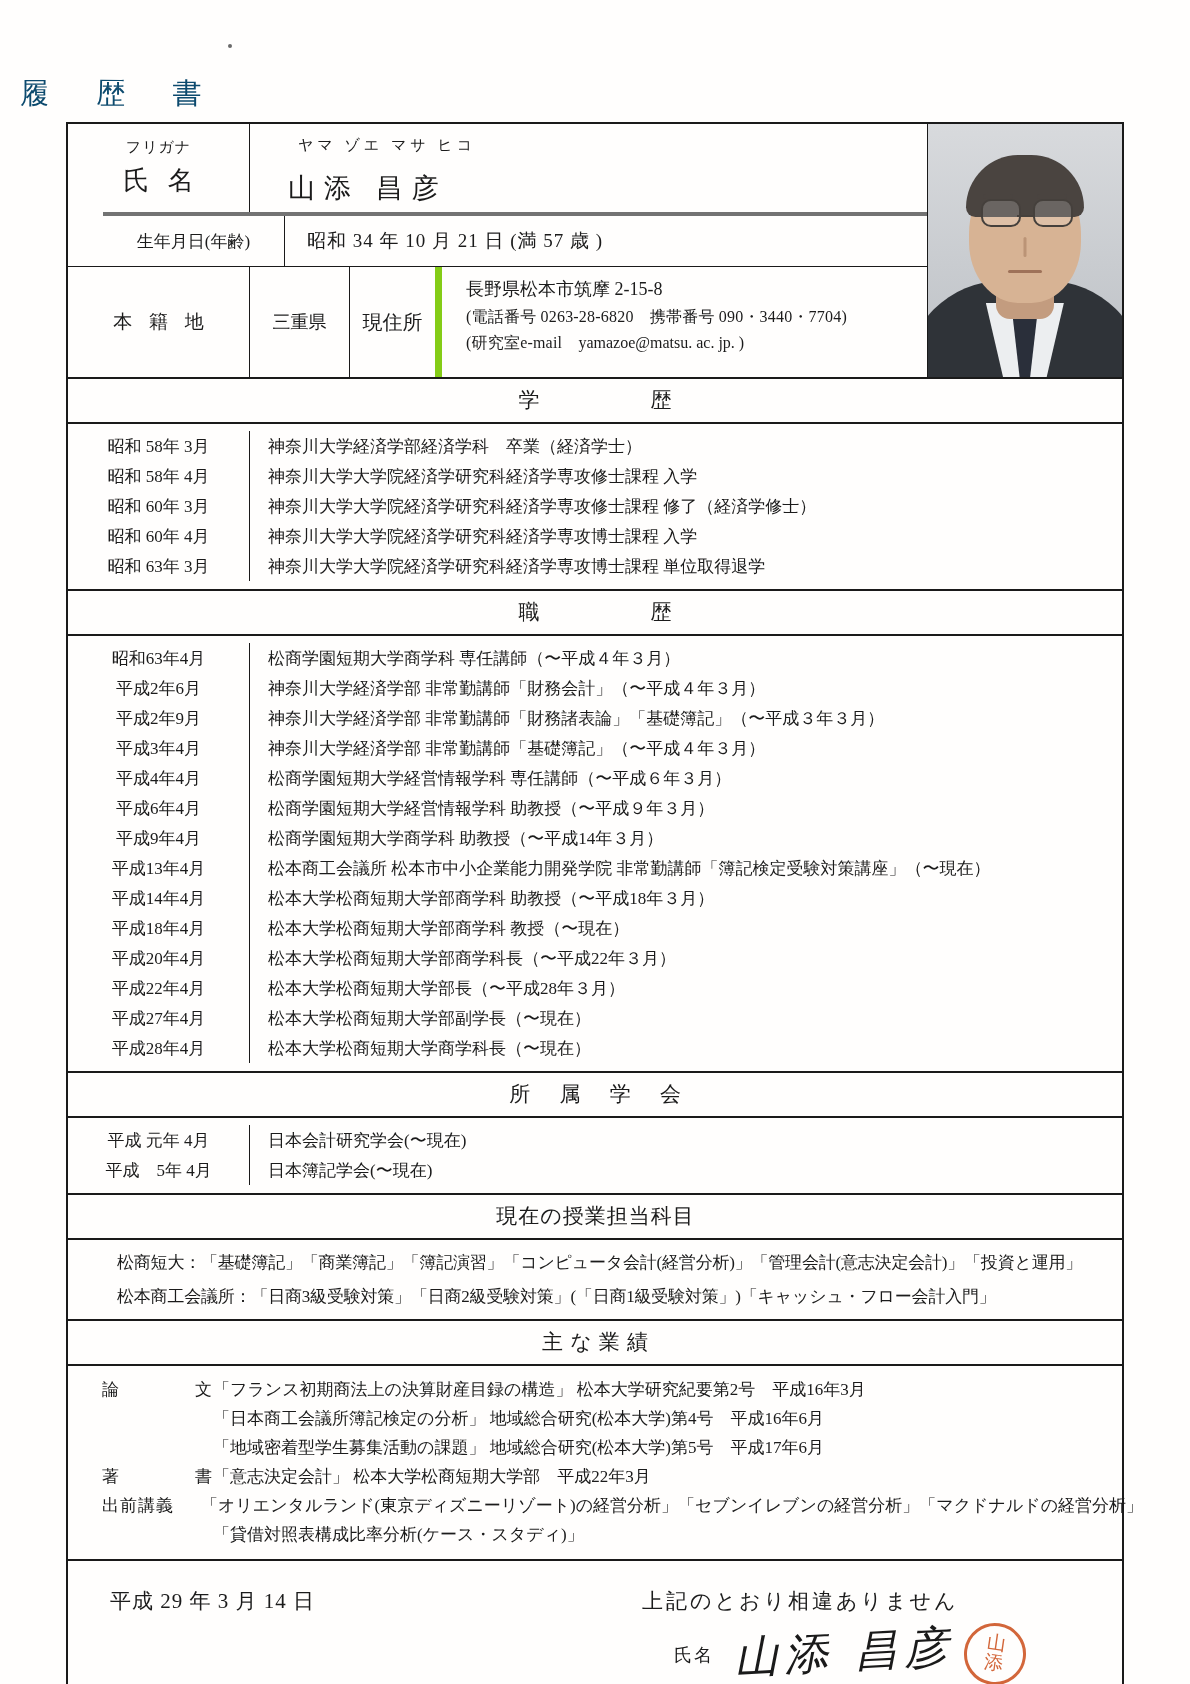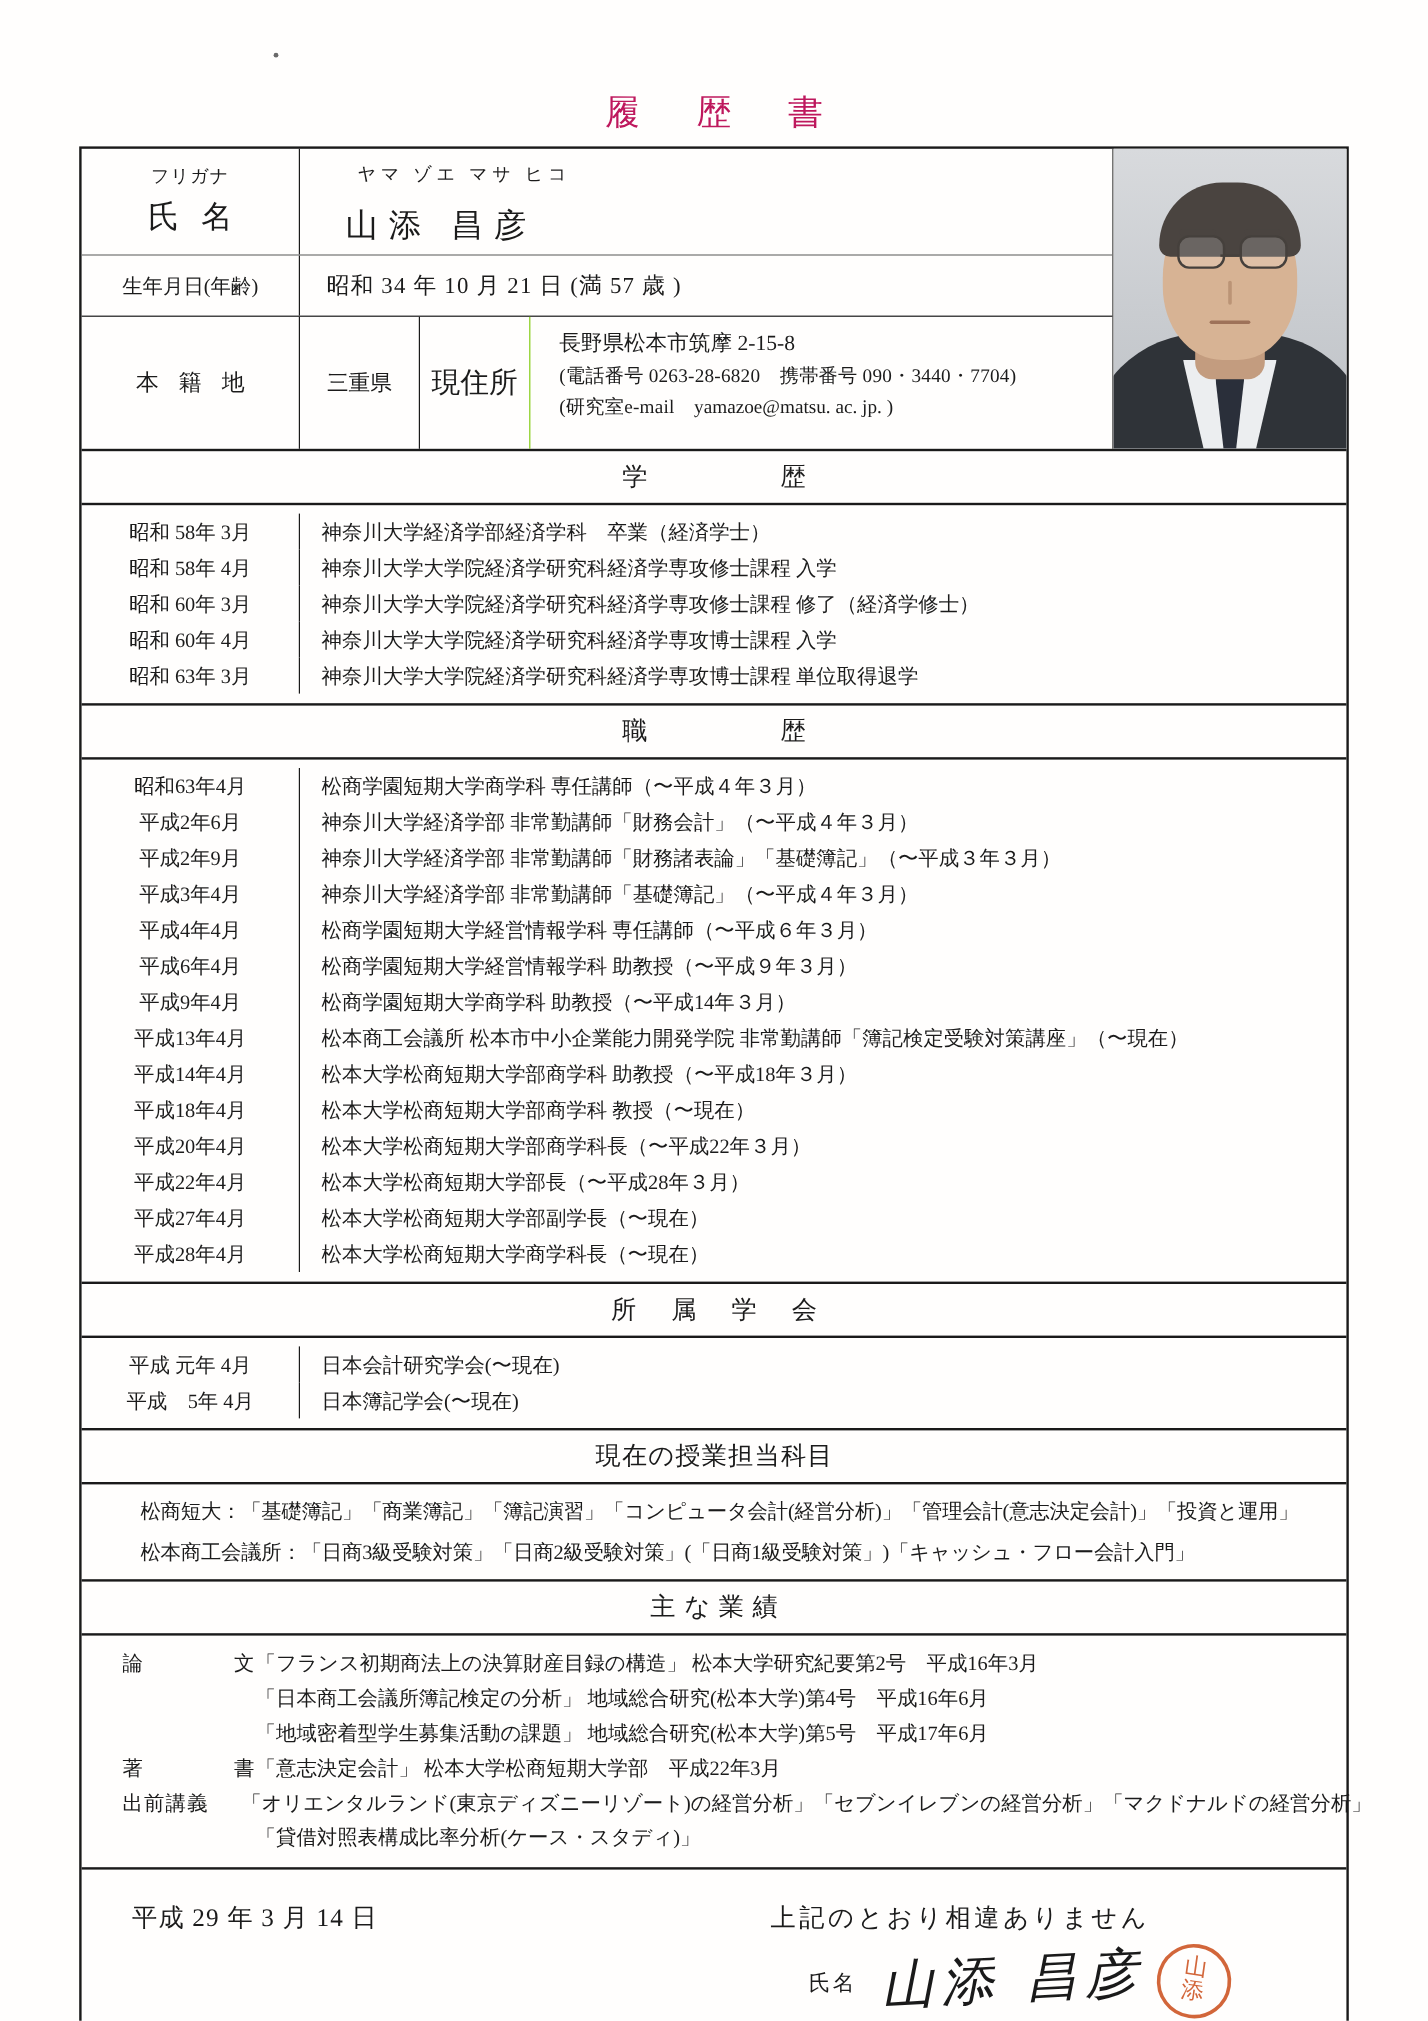--- a/index.html
+++ b/index.html
@@ -27,26 +27,26 @@
     position: absolute;
     left: 228px; top: 44px;
     width: 4px; height: 4px;
     background: #6a6a6a;
     border-radius: 50%;
   }
   .doc-title {
     position: absolute;
     left: 0; top: 74px;
     width: 1190px;
-    text-align: center;
+    text-align: left;
     font-size: 29px;
     letter-spacing: 20px;
     text-indent: 20px;
     font-weight: 400;
-    color: #be185d;
+    color: #0c4a6e;
   }
   .sheet {
     position: absolute;
     left: 66px;
     top: 122px;
     width: 1058px;
     border: 2px solid #1a1a1a;
     box-sizing: border-box;
   }
   .bt { border-top: 2px solid #1a1a1a; }
@@ -84,21 +84,21 @@
   .name-lab { font-size: 26px; letter-spacing: 6px; text-indent: 6px; }
   .name-value {
     flex: 1;
     padding: 6px 0 0 38px;
     box-sizing: border-box;
     display: flex; flex-direction: column; justify-content: center;
   }
   .furigana-val { font-size: 15px; letter-spacing: 4px; margin-bottom: 15px; padding-left: 10px; }
   .name-val { font-size: 27px; letter-spacing: 9px; }
 
-  .dob-row { display: flex; height: 50px; border-top: 1px solid #737373; }
+  .dob-row { display: flex; height: 50px; border-top: 4px solid #737373; margin-left: 35px; }
   .dob-label {
     width: 182px; box-sizing: border-box;
     border-right: 1px solid #1a1a1a;
     display: flex; align-items: center; justify-content: center;
     font-size: 17px;
   }
   .dob-value {
     flex: 1; display: flex; align-items: center;
     padding-left: 22px; font-size: 19px; letter-spacing: 1px;
   }
@@ -111,23 +111,23 @@
     font-size: 19px; letter-spacing: 6px; text-indent: 6px;
   }
   .honseki-value {
     width: 100px; box-sizing: border-box;
     border-right: 1px solid #1a1a1a;
     display: flex; align-items: center; justify-content: center;
     font-size: 18px;
   }
   .genjusho-label {
     width: 92px; box-sizing: border-box;
-    border-right: 1px solid #84cc16;
+    border-right: 7px solid #84cc16;
     display: flex; align-items: center; justify-content: center;
-    font-size: 24px;
+    font-size: 20px;
   }
   .addr-value {
     flex: 1; box-sizing: border-box;
     padding: 8px 0 0 24px;
     font-size: 18px;
     line-height: 1.62;
   }
   .addr-value .ln2, .addr-value .ln3 { font-size: 16px; letter-spacing: 0.2px; }
   .addr-value .ln3 .eml { letter-spacing: 0px; }
 

